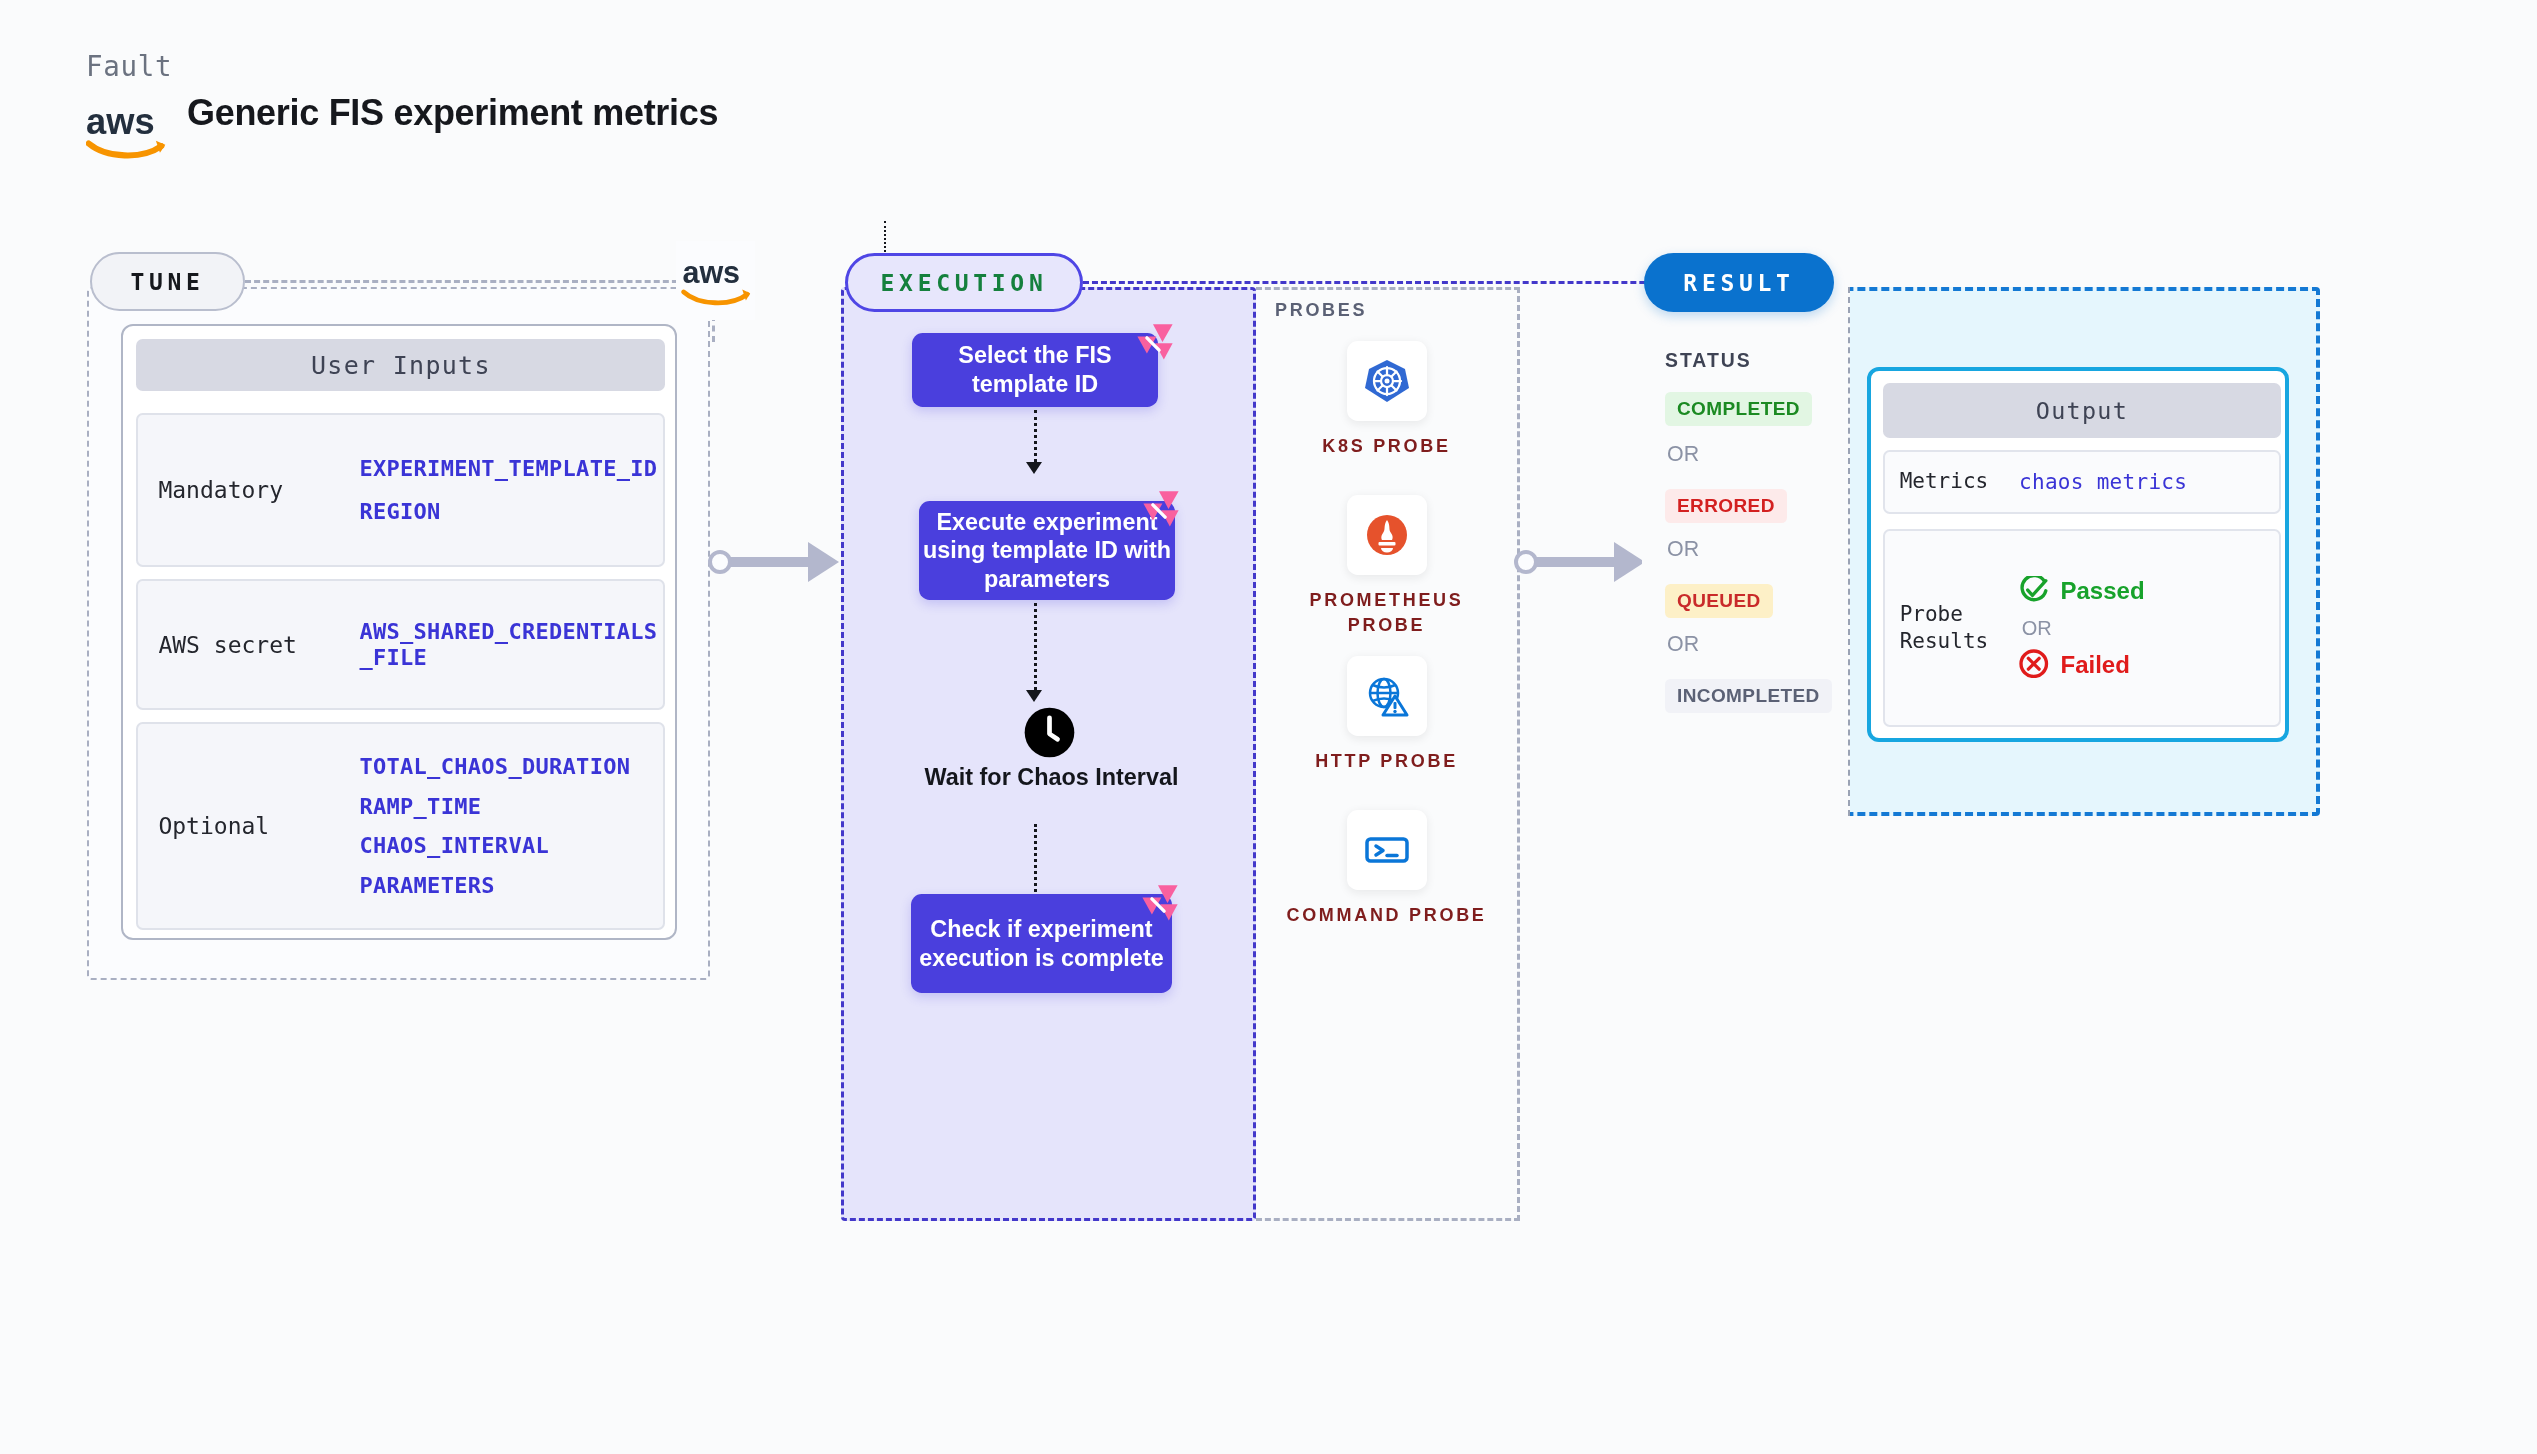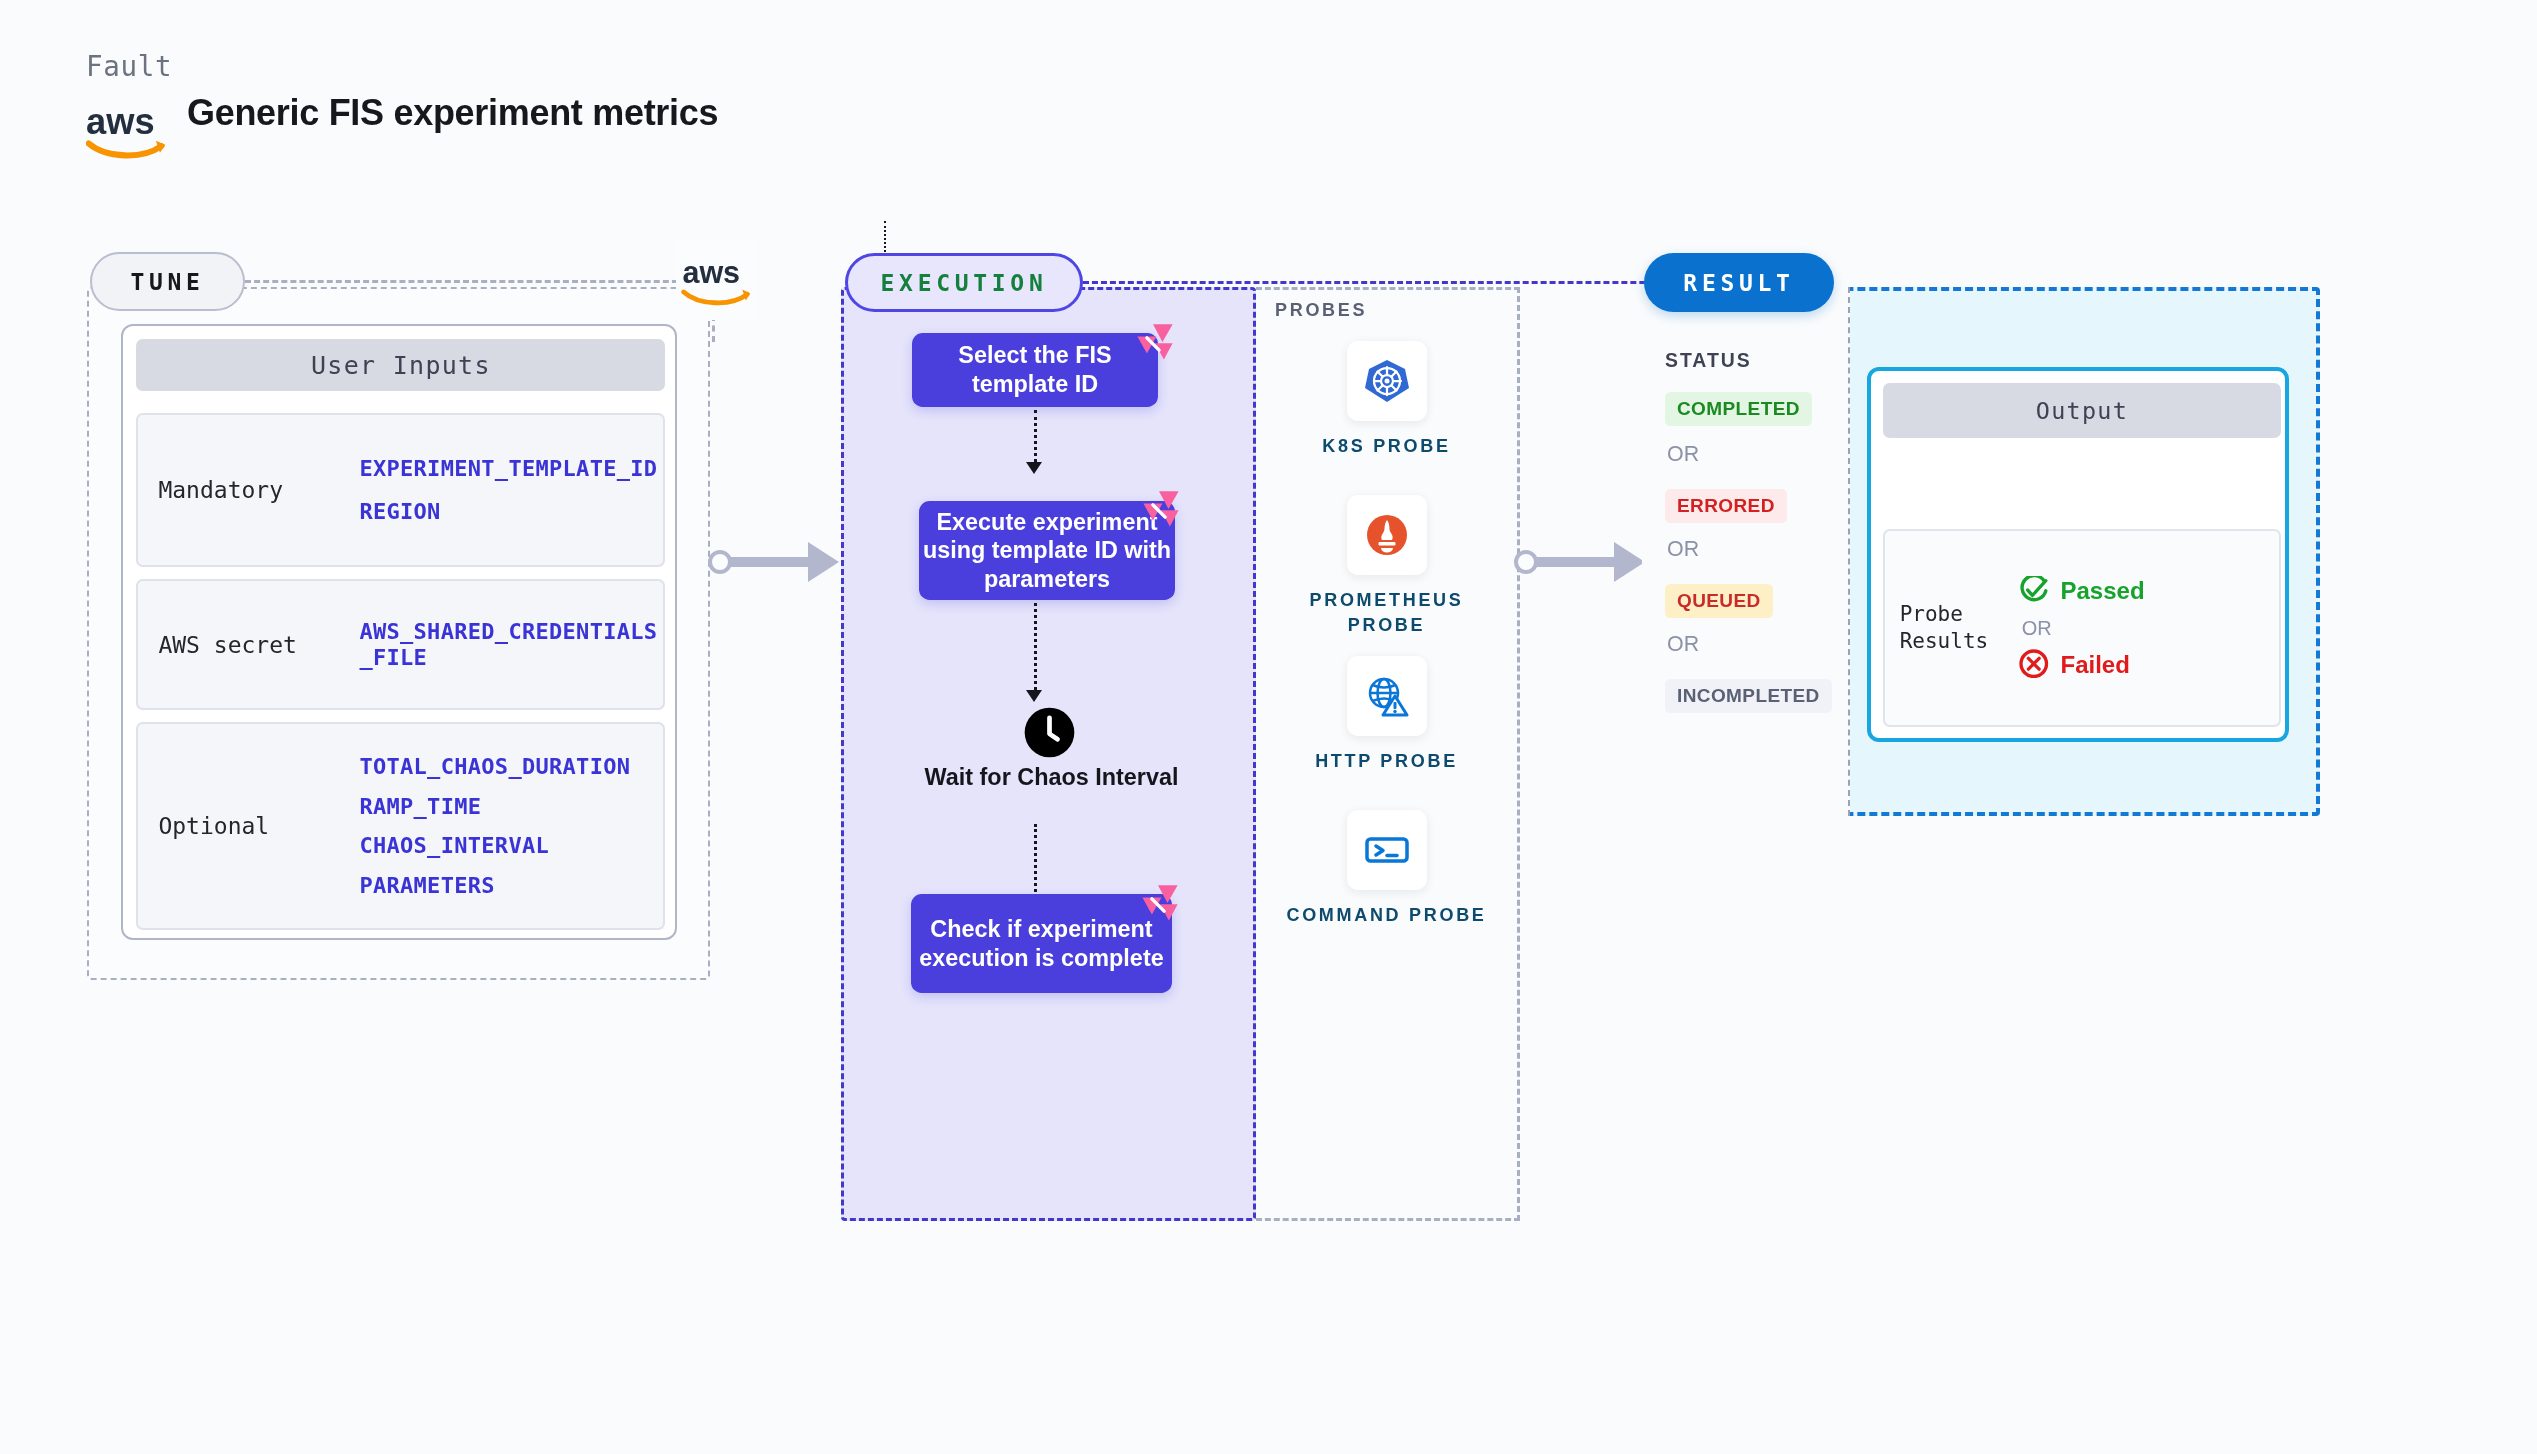--- a/index.html
+++ b/index.html
@@ -122,21 +122,21 @@
     font-size: 18px; font-weight: bold; color: #5b6175; letter-spacing: 2.7px;
   }
   .probe-item { position: absolute; width: 201px; display: flex; flex-direction: column; align-items: center; }
   .probe-tile {
     width: 80px; height: 80px; background: #ffffff; border-radius: 10.7px;
     display: flex; align-items: center; justify-content: center;
     box-shadow: 0 2.7px 9.4px rgba(20,22,28,.08);
   }
   .probe-label {
     margin-top: 13.4px; text-align: center; font-size: 18px; font-weight: bold;
-    color: #0c4a6e; letter-spacing: 2.7px; line-height: 1.35;
+    color: #7f1d1d; letter-spacing: 2.7px; line-height: 1.35;
   }
 
   
   #result-panel {
     left: 1642px; top: 287px; width: 678px; height: 529px;
     border: 4px dashed #1479d4; border-radius: 4px; background: #e5f6fd;
   }
   #status-panel {
     position: absolute; left: 1642px; top: 287px; width: 208px; height: 529px;
     border-right: 2px dashed #9aa2b4; background: #fafbfc;
@@ -397,20 +397,24 @@
   <div class="status-or" style="top:442px;">OR</div>
   <div class="status-pill" style="top:489px; background:#fdeaea; color:#d32020;">ERRORED</div>
   <div class="status-or" style="top:537px;">OR</div>
   <div class="status-pill" style="top:584px; background:#fdf0c7; color:#c92a2a;">QUEUED</div>
   <div class="status-or" style="top:632px;">OR</div>
   <div class="status-pill" style="top:679px; background:#f1f2f7; color:#5b6175;">INCOMPLETED</div>
 
   <div class="out-card">
     <div class="out-head">Output</div>
 
+    <div class="out-row" style="top:79px; height:64px;">
+      <div class="out-label">Metrics</div>
+      <div class="out-val">chaos metrics</div>
+    </div>
 
     <div class="out-row" style="top:158px; height:198px;">
       <div class="out-label">Probe Results</div>
       <div style="display:flex; flex-direction:column;">
         <div class="verdict">
           <span>
             <svg viewBox="0 0 44 44" width="29.5" height="29.5">
               <path d="M38 8 A18 18 0 1 0 40 22" fill="none" stroke="#17a22b" stroke-width="5" stroke-linecap="round"></path>
               <path d="M13 21 L20 29 L40 7" fill="none" stroke="#17a22b" stroke-width="5" stroke-linecap="round" stroke-linejoin="round"></path>
             </svg>

